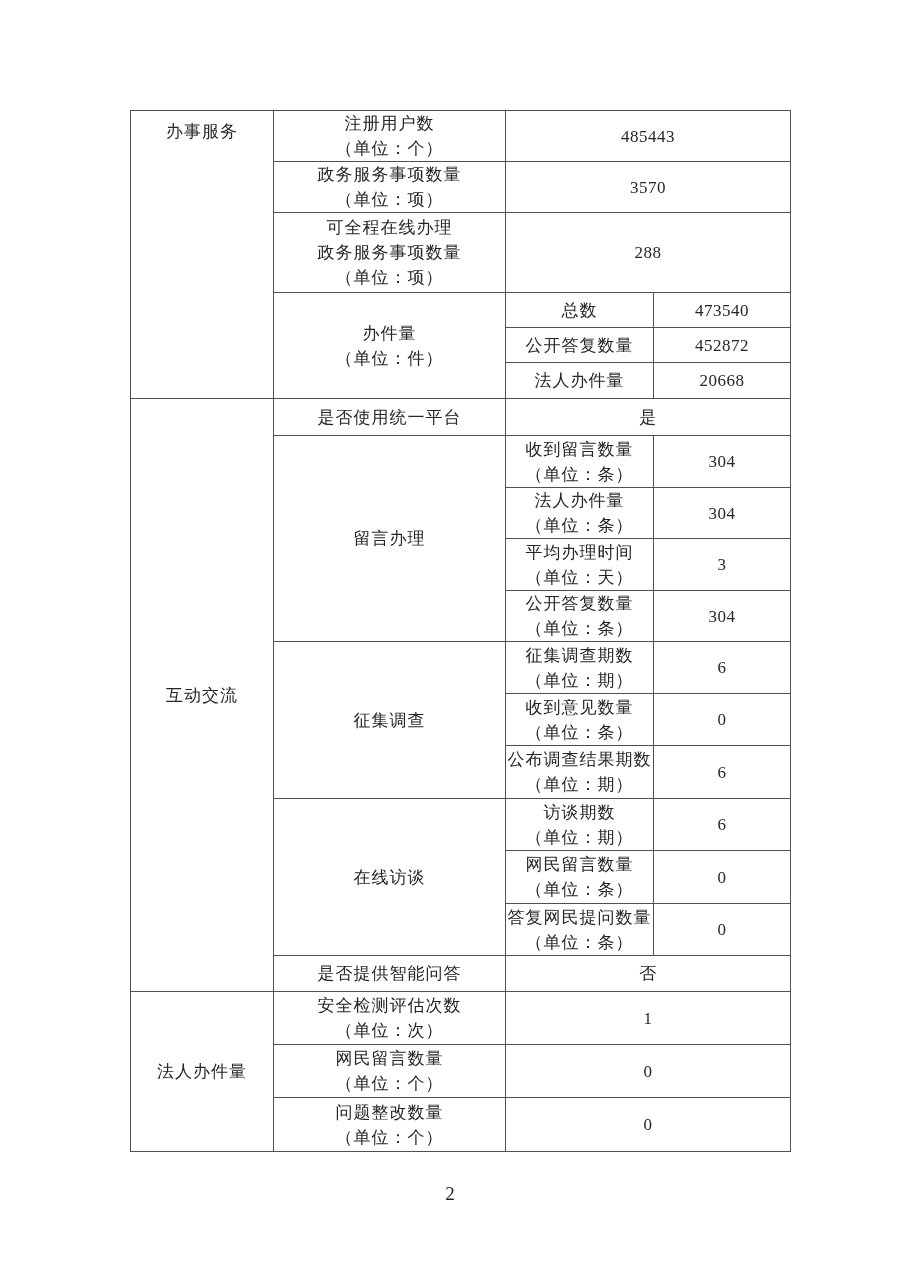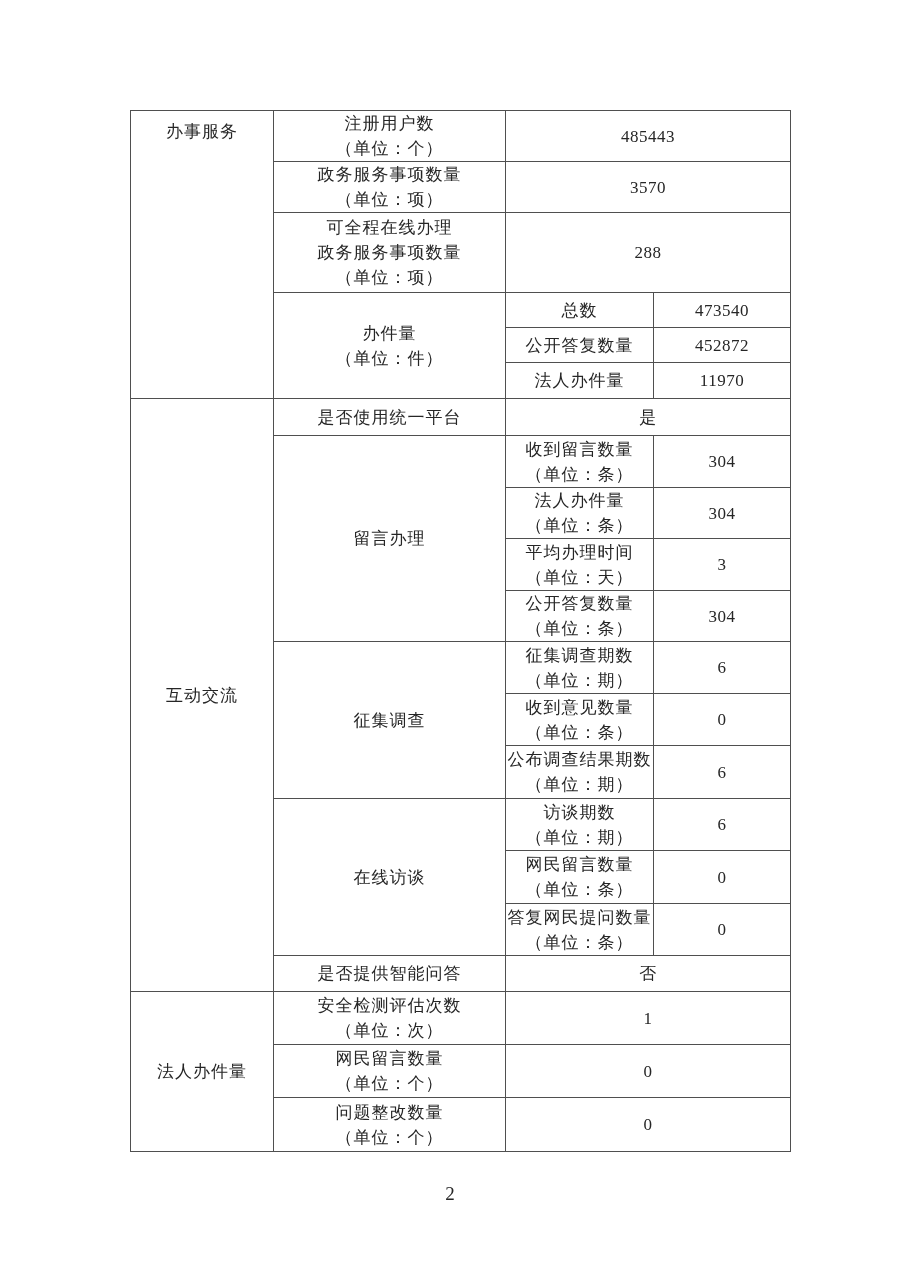--- a/index.html
+++ b/index.html
@@ -125,21 +125,21 @@
     <tr class="r35">
       <td class="sublbl">
         <div>公开答复数量</div>
       </td>
       <td class="subval">452872</td>
     </tr>
     <tr class="r36">
       <td class="sublbl">
         <div>法人办件量</div>
       </td>
-      <td class="subval">11970</td>
+      <td class="subval">20668</td>
     </tr>
 
     <tr class="r37">
       <td class="cat" rowspan="12">
         <span>互动交流</span>
       </td>
       <td class="lbl">
         <div>是否使用统一平台</div>
       </td>
       <td class="val" colspan="2">是</td>

